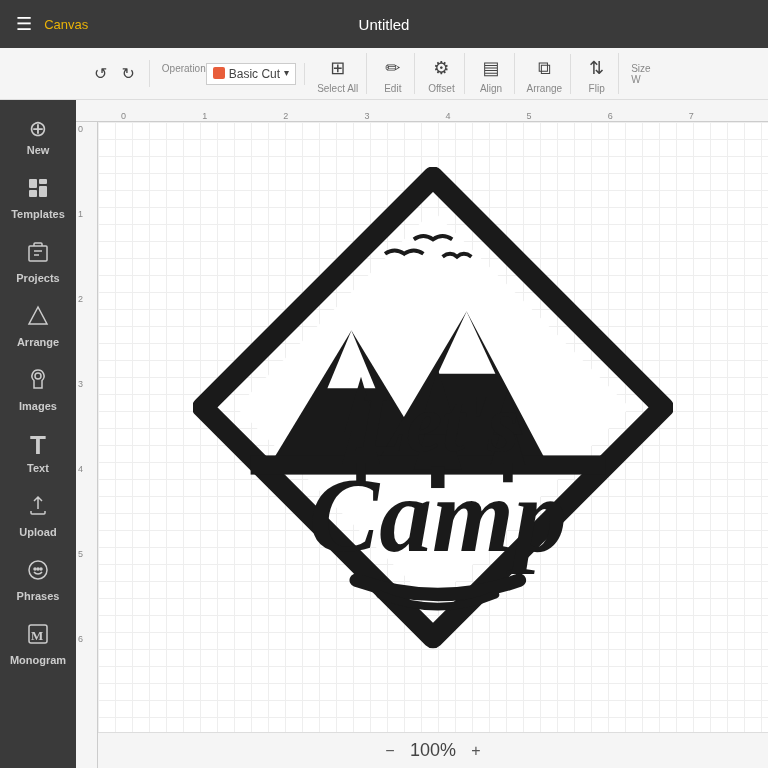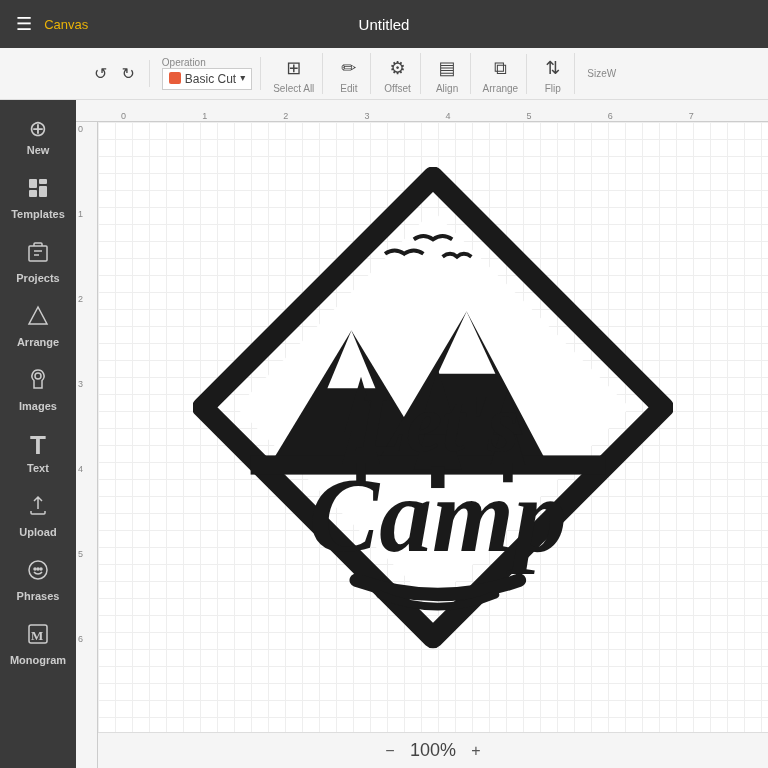--- a/index.html
+++ b/index.html
@@ -232,21 +232,21 @@
 <div class="toolbar">
   <div class="toolbar-group undo-redo">
     <button class="toolbar-btn">
       <span style="font-size:16px;">↺</span>
     </button>
     <button class="toolbar-btn">
       <span style="font-size:16px;">↻</span>
     </button>
   </div>
   <div class="toolbar-group">
-    <div style="display:flex;flex-direction:column;">
+    <div style="display:flex;flex-direction:row;">
       <span class="toolbar-label">Operation</span>
       <div class="toolbar-select">
         <span class="toolbar-color-dot"></span>
         <span>Basic Cut</span>
         <span style="font-size:10px;">▾</span>
       </div>
     </div>
   </div>
   <div class="toolbar-group">
     <div style="display:flex;flex-direction:column;align-items:center;">
@@ -290,21 +290,21 @@
   </div>
   <div class="toolbar-group">
     <div style="display:flex;flex-direction:column;align-items:center;">
       <button class="toolbar-btn">
         <span style="font-size:18px;">⇅</span>
       </button>
       <span class="toolbar-label">Flip</span>
     </div>
   </div>
   <div class="toolbar-group">
-    <div style="display:flex;flex-direction:row;align-items:flex-end;">
+    <div style="display:flex;flex-direction:column;align-items:flex-start;">
       <span class="toolbar-label">Size</span>
       <span class="toolbar-label">W</span>
     </div>
   </div>
 </div>
 
 <div class="main-content">
 
   <div class="sidebar">
     <div class="sidebar-item">

